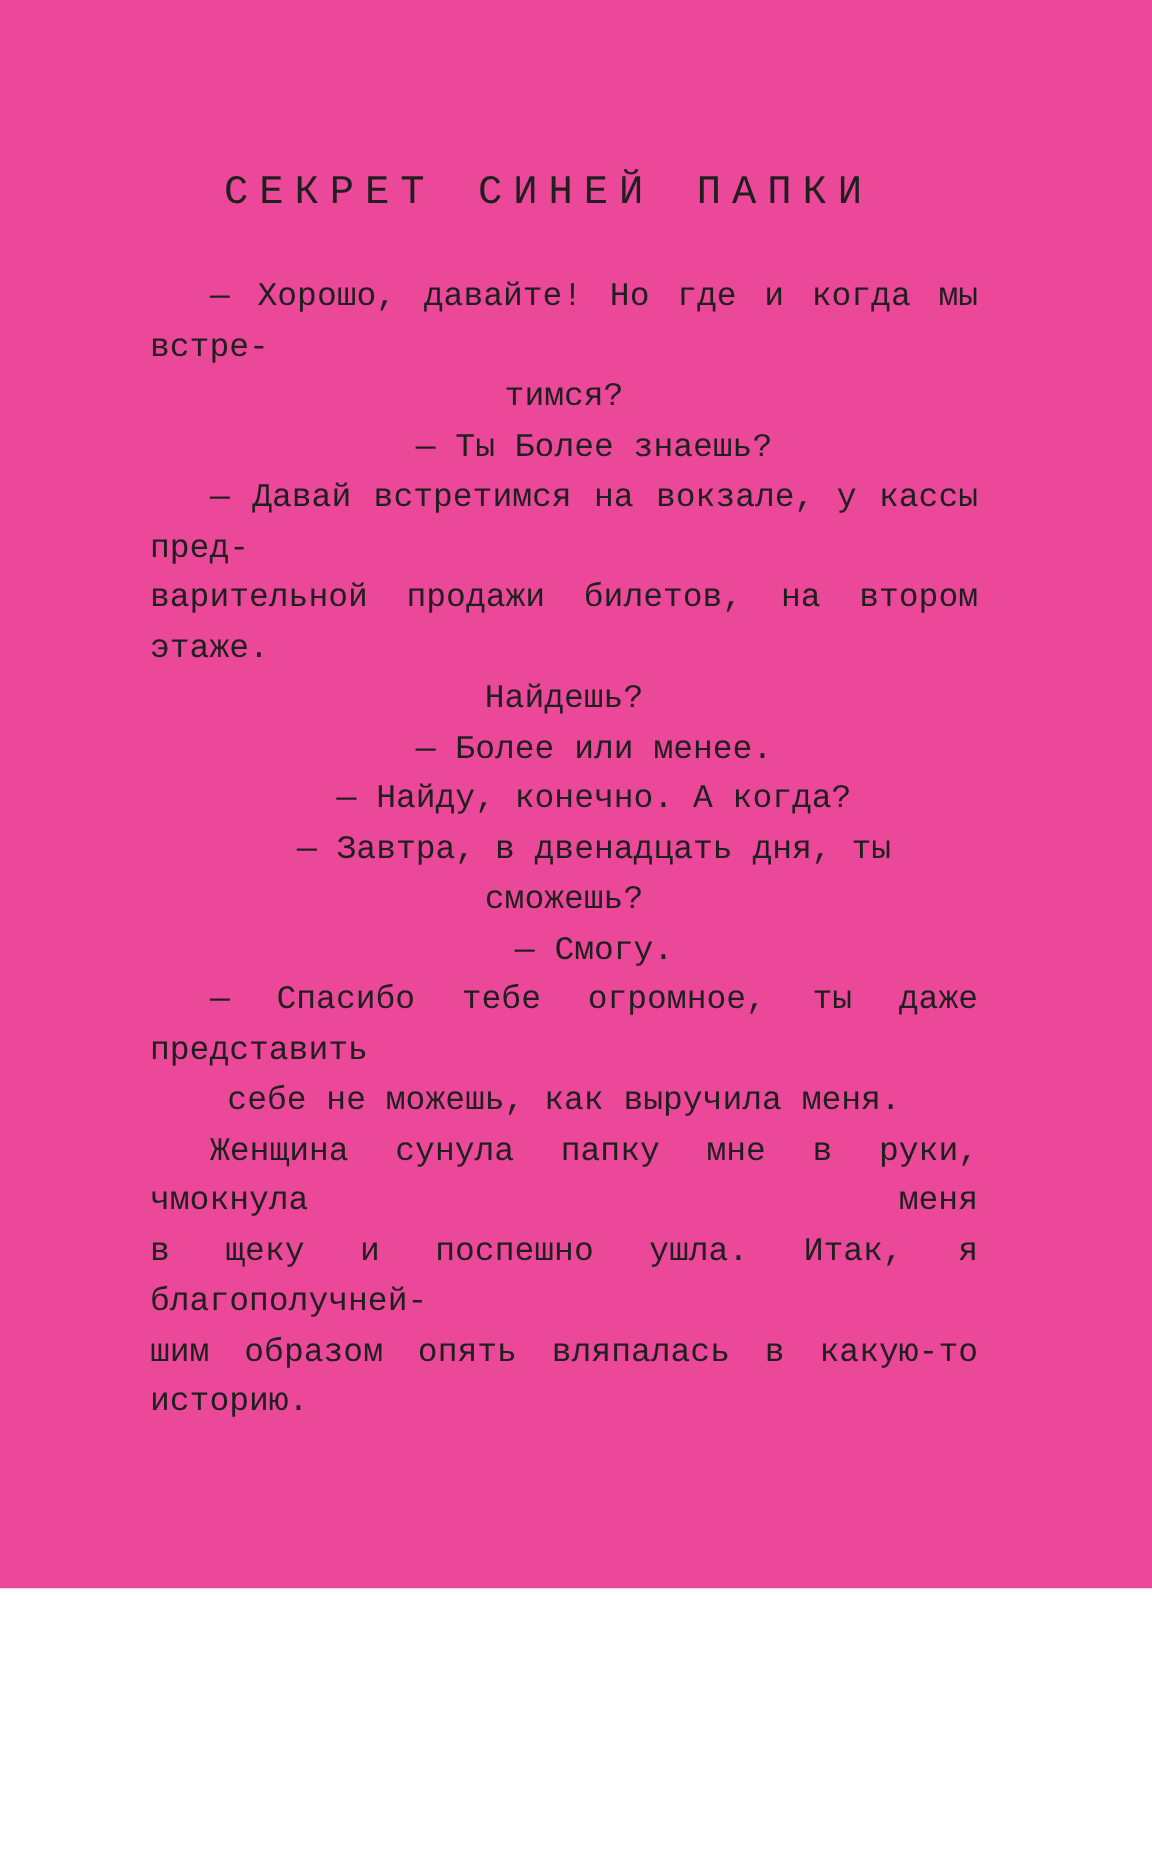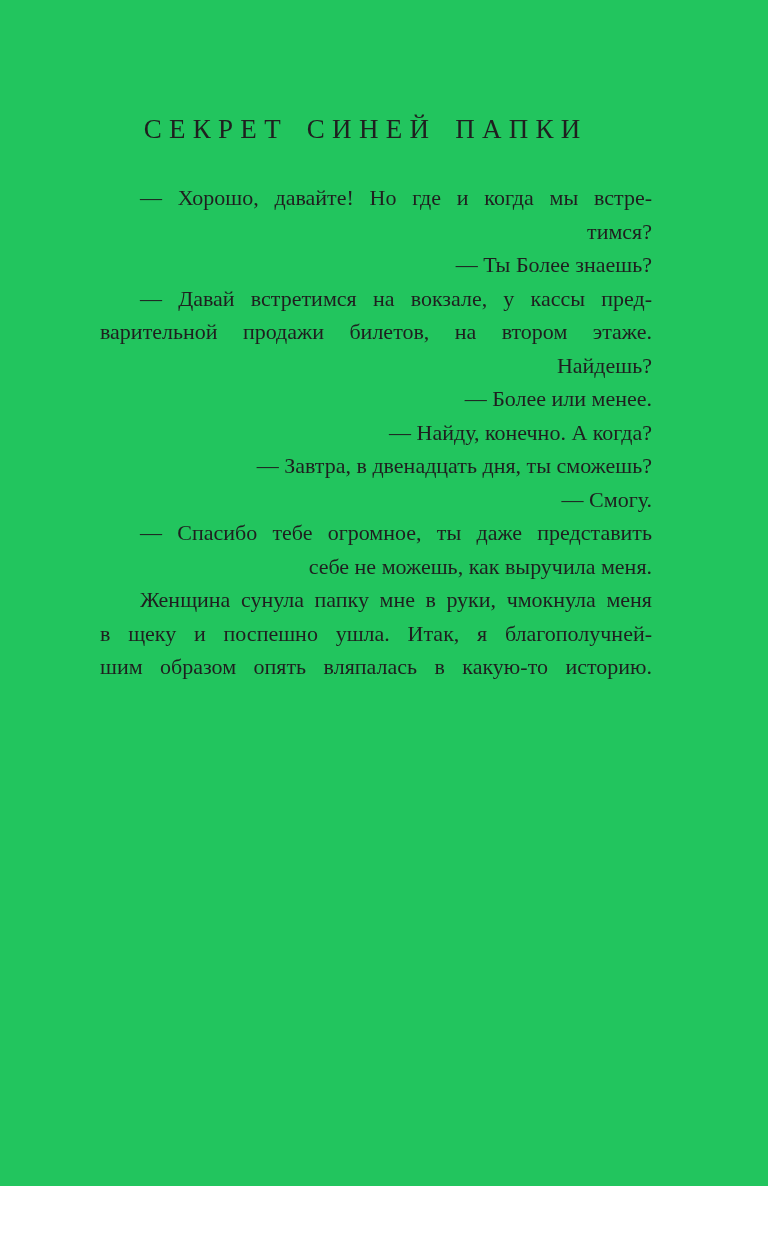--- a/index.html
+++ b/index.html
@@ -3,24 +3,24 @@
 <meta charset="utf-8">
 <style>
   html, body {
     margin: 0;
     padding: 0;
     background: #ffffff;
   }
   .page {
     position: relative;
     width: 768px;
-    height: 1186px;
-    background: #22c55e;
+    height: 1059px;
+    background: #ec4899;
     color: #1f1f1f;
-    font-family: Liberation Serif, serif;
+    font-family: Liberation Mono, monospace;
     overflow: hidden;
   }
   .chapter-title {
     position: absolute;
     top: 112px;
     left: 86px;
     width: 552px;
     margin: 0;
     font-size: 27px;
     font-weight: 400;
@@ -43,21 +43,21 @@
     margin: 0;
   }
   .line {
     width: 552px;
   }
   .line.j {
     text-align: justify;
     text-align-last: justify;
   }
   .line.l {
-    text-align: right;
+    text-align: center;
   }
   .line.indent {
     text-indent: 40px;
   }
 </style>
 </head>
 <body>
 
 <main class="page">
   <h1 class="chapter-title">СЕКРЕТ СИНЕЙ ПАПКИ</h1>

